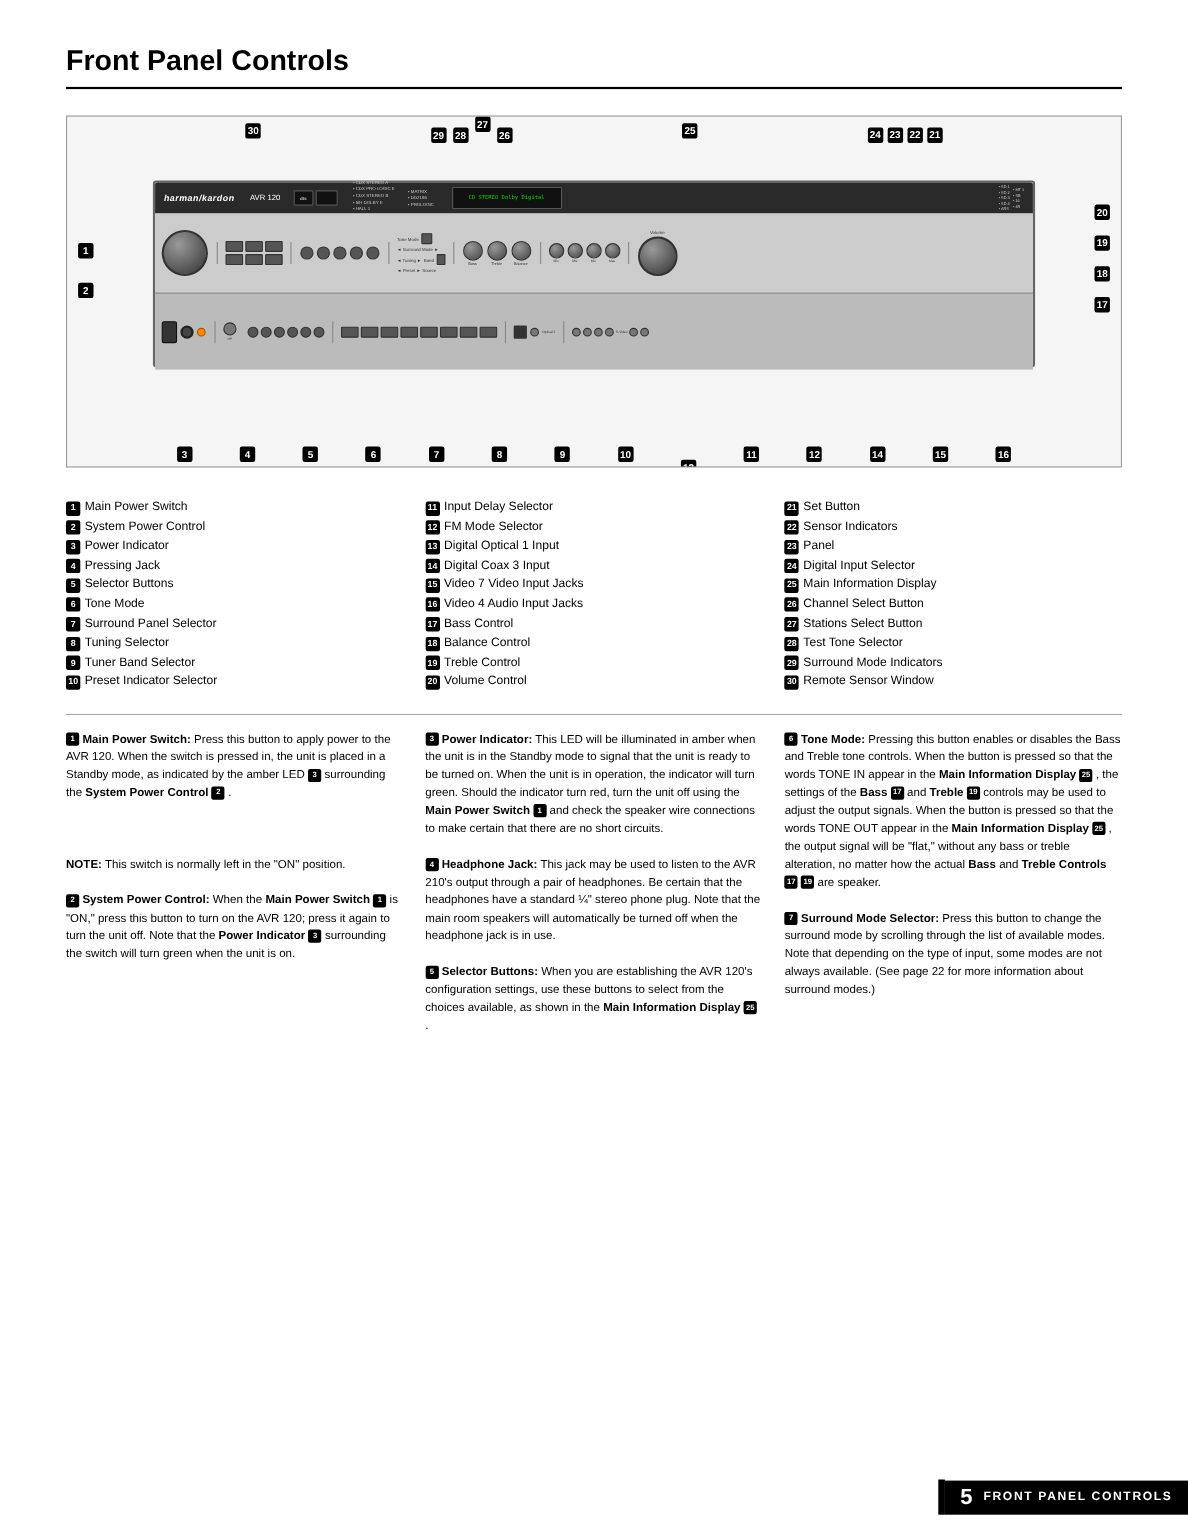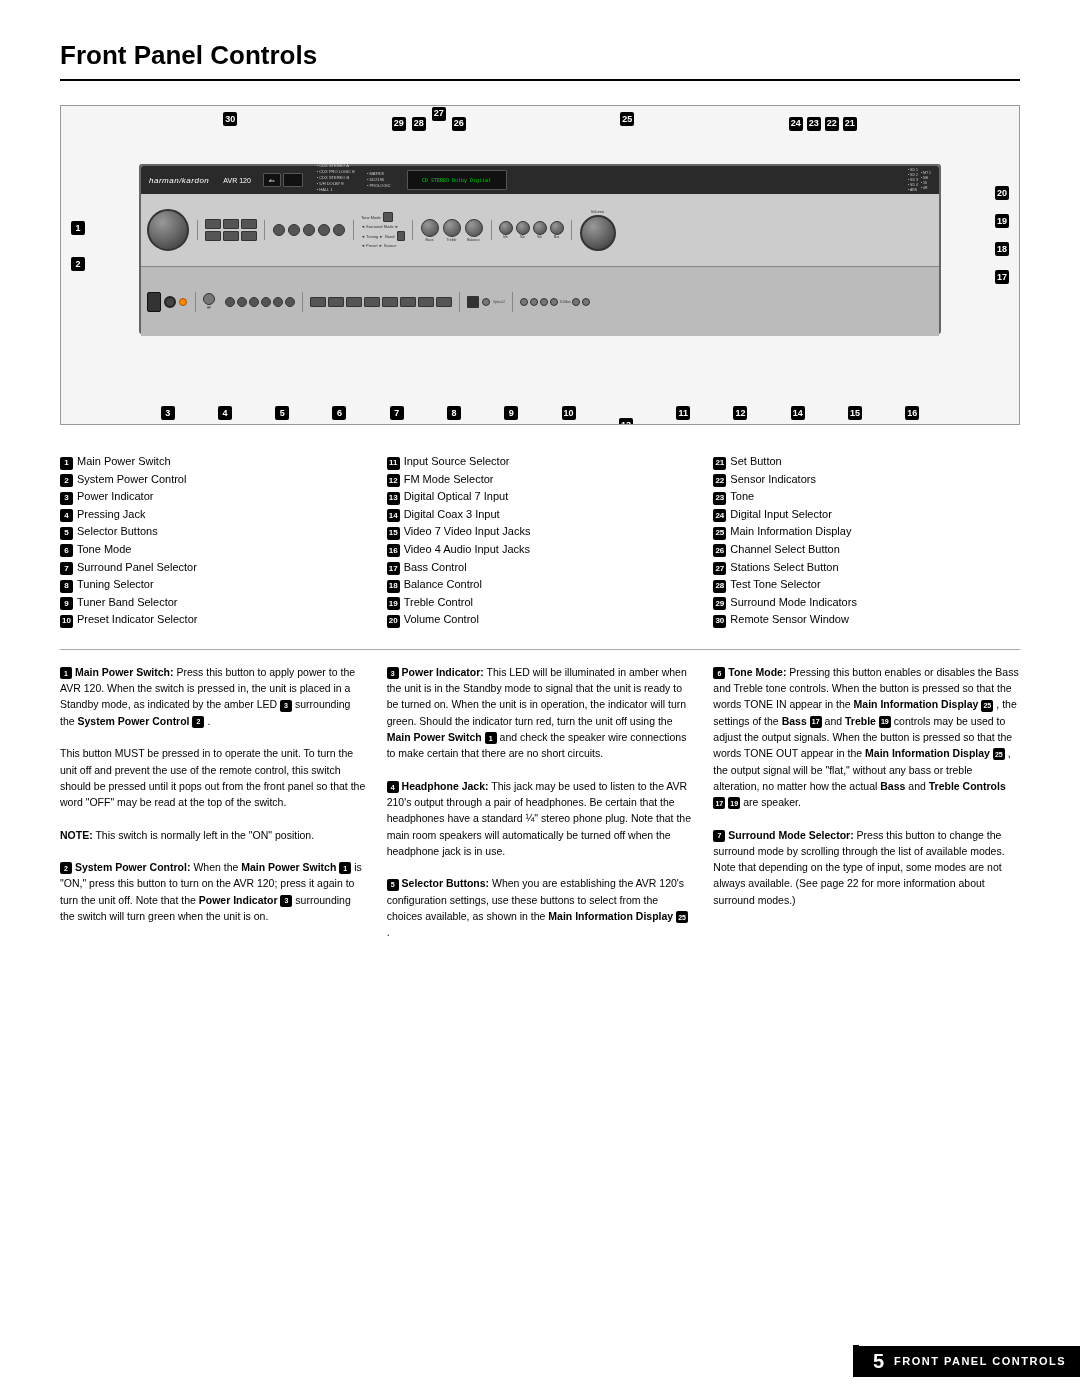--- a/index.html
+++ b/index.html
@@ -46,21 +46,21 @@
       width: 14px;
       height: 14px;
       border-radius: 2px;
       position: absolute;
       line-height: 1;
     }
     .brand-logo {
       color: #fff;
       font-size: 8px;
       font-style: italic;
-      font-weight: normal;
+      font-weight: bold;
       letter-spacing: 0.5px;
     }
     .model-text {
       color: #fff;
       font-size: 7px;
       margin-left: 8px;
     }
 
     
     .legend-section {
@@ -523,29 +523,29 @@
       </div>
       <div class="legend-item">
         <span class="legend-num">10</span>
         <span>Preset Indicator Selector</span>
       </div>
     </div>
 
     <div>
       <div class="legend-item">
         <span class="legend-num">11</span>
-        <span>Input Source Selector</span>
+        <span>Input Delay Selector</span>
       </div>
       <div class="legend-item">
         <span class="legend-num">12</span>
         <span>FM Mode Selector</span>
       </div>
       <div class="legend-item">
         <span class="legend-num">13</span>
-        <span>Digital Optical 7 Input</span>
+        <span>Digital Optical 1 Input</span>
       </div>
       <div class="legend-item">
         <span class="legend-num">14</span>
         <span>Digital Coax 3 Input</span>
       </div>
       <div class="legend-item">
         <span class="legend-num">15</span>
         <span>Video 7 Video Input Jacks</span>
       </div>
       <div class="legend-item">
@@ -574,21 +574,21 @@
       <div class="legend-item">
         <span class="legend-num">21</span>
         <span>Set Button</span>
       </div>
       <div class="legend-item">
         <span class="legend-num">22</span>
         <span>Sensor Indicators</span>
       </div>
       <div class="legend-item">
         <span class="legend-num">23</span>
-        <span>Tone</span>
+        <span>Panel</span>
       </div>
       <div class="legend-item">
         <span class="legend-num">24</span>
         <span>Digital Input Selector</span>
       </div>
       <div class="legend-item">
         <span class="legend-num">25</span>
         <span>Main Information Display</span>
       </div>
       <div class="legend-item">
@@ -622,21 +622,20 @@
       <div class="desc-block">
         <span class="inline-num">1</span>
         <span class="desc-title"> Main Power Switch:</span>
         <span> Press this button to apply power to the AVR 120. When the switch is pressed in, the unit is placed in a Standby mode, as indicated by the amber LED </span>
         <span class="inline-num">3</span>
         <span> surrounding the </span>
         <strong>System Power Control</strong>
         <span class="inline-num">2</span>
         <span>.</span>
         <br><br>
-        <span>This button MUST be pressed in to operate the unit. To turn the unit off and prevent the use of the remote control, this switch should be pressed until it pops out from the front panel so that the word "OFF" may be read at the top of the switch.</span>
         <br><br>
         <strong>NOTE:</strong>
         <span> This switch is normally left in the "ON" position.</span>
       </div>
       <br>
       <div class="desc-block">
         <span class="inline-num">2</span>
         <span class="desc-title"> System Power Control:</span>
         <span> When the </span>
         <strong>Main Power Switch</strong>

